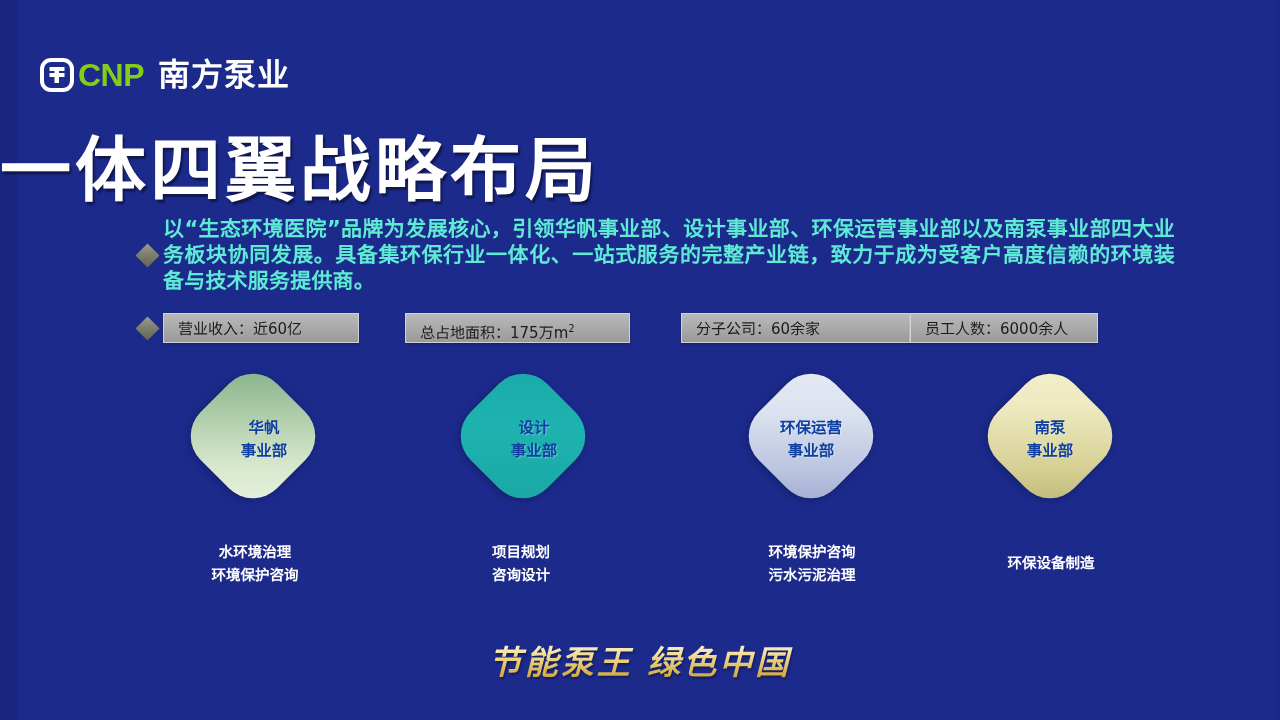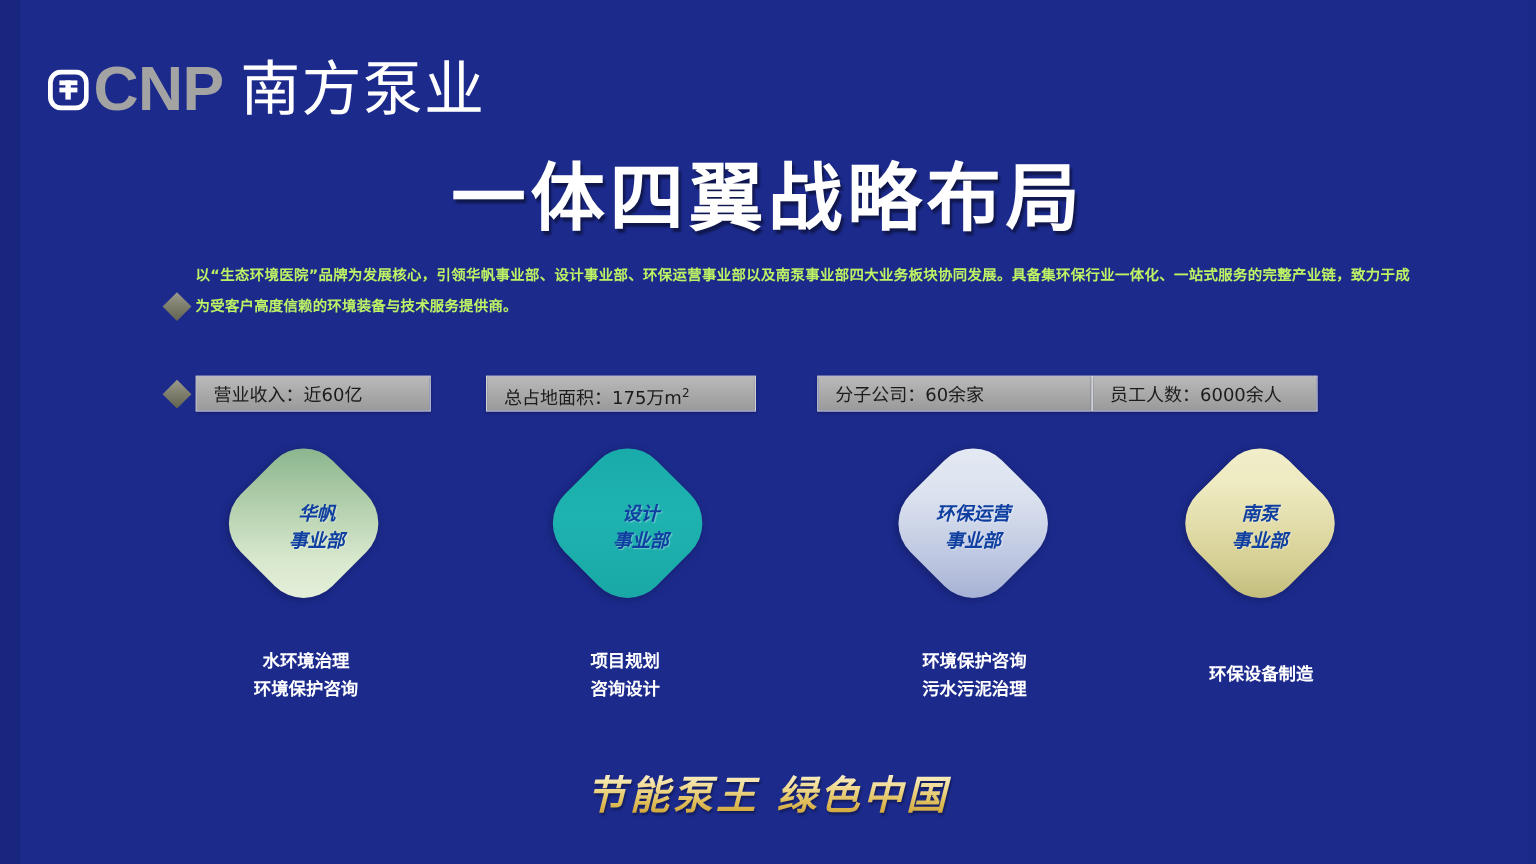--- a/index.html
+++ b/index.html
@@ -42,45 +42,45 @@
     align-items: center;
     height: 50px;
   }
   .logo-mark {
     width: 34px;
     height: 34px;
     margin-right: 4px;
     flex: 0 0 auto;
   }
   .logo-cnp {
-    font-size: 52px;
+    font-size: 32px;
     font-weight: bold;
     letter-spacing: -0.5px;
     line-height: 1;
-    color: #a3a3a3;
+    color: #84cc16;
     font-family: "Liberation Sans", sans-serif;
   }
   .logo-cn {
-    font-size: 50px;
-    font-weight: normal;
+    font-size: 32px;
+    font-weight: bold;
     line-height: 1;
     margin-left: 14px;
     letter-spacing: 1px;
     color: #ffffff;
     font-family: "DejaVu Sans", "Liberation Sans", sans-serif;
   }
 
   
   .title {
     position: absolute;
     top: 131px;
     left: 0;
     width: 1280px;
-    text-align: center;
-    font-size: 62px;
+    text-align: left;
+    font-size: 71px;
     font-weight: bold;
     letter-spacing: 4px;
     line-height: 1.12;
     color: #ffffff;
     font-family: "DejaVu Sans", "Liberation Sans", sans-serif;
     text-shadow: 2px 3px 2px rgba(0,0,0,0.45);
   }
 
   
   .bullet {
@@ -92,24 +92,24 @@
   }
   .bullet-para { left: 139px; top: 247px; }
   .bullet-stats { left: 139px; top: 320px; }
 
   
   .paragraph {
     position: absolute;
     left: 163px;
     top: 216px;
     width: 1012px;
-    font-size: 12px;
+    font-size: 21px;
     line-height: 26px;
     font-weight: bold;
-    color: #bef264;
+    color: #5eead4;
     text-align: justify;
     font-family: "DejaVu Sans", "Liberation Sans", sans-serif;
     letter-spacing: 0.2px;
   }
 
   
   .pill {
     position: absolute;
     top: 313px;
     height: 30px;
@@ -145,21 +145,20 @@
     position: absolute;
     top: 417px;
     width: 180px;
     text-align: center;
     font-size: 15.5px;
     font-weight: bold;
     line-height: 23px;
     color: #0f3fa0;
     font-family: "DejaVu Sans", "Liberation Sans", sans-serif;
     text-shadow: 1px 1px 1px rgba(255,255,255,0.35);
-    font-style: italic;
   }
   .caption {
     position: absolute;
     top: 541px;
     width: 220px;
     text-align: center;
     font-size: 14.5px;
     font-weight: bold;
     line-height: 23px;
     color: #ffffff;

